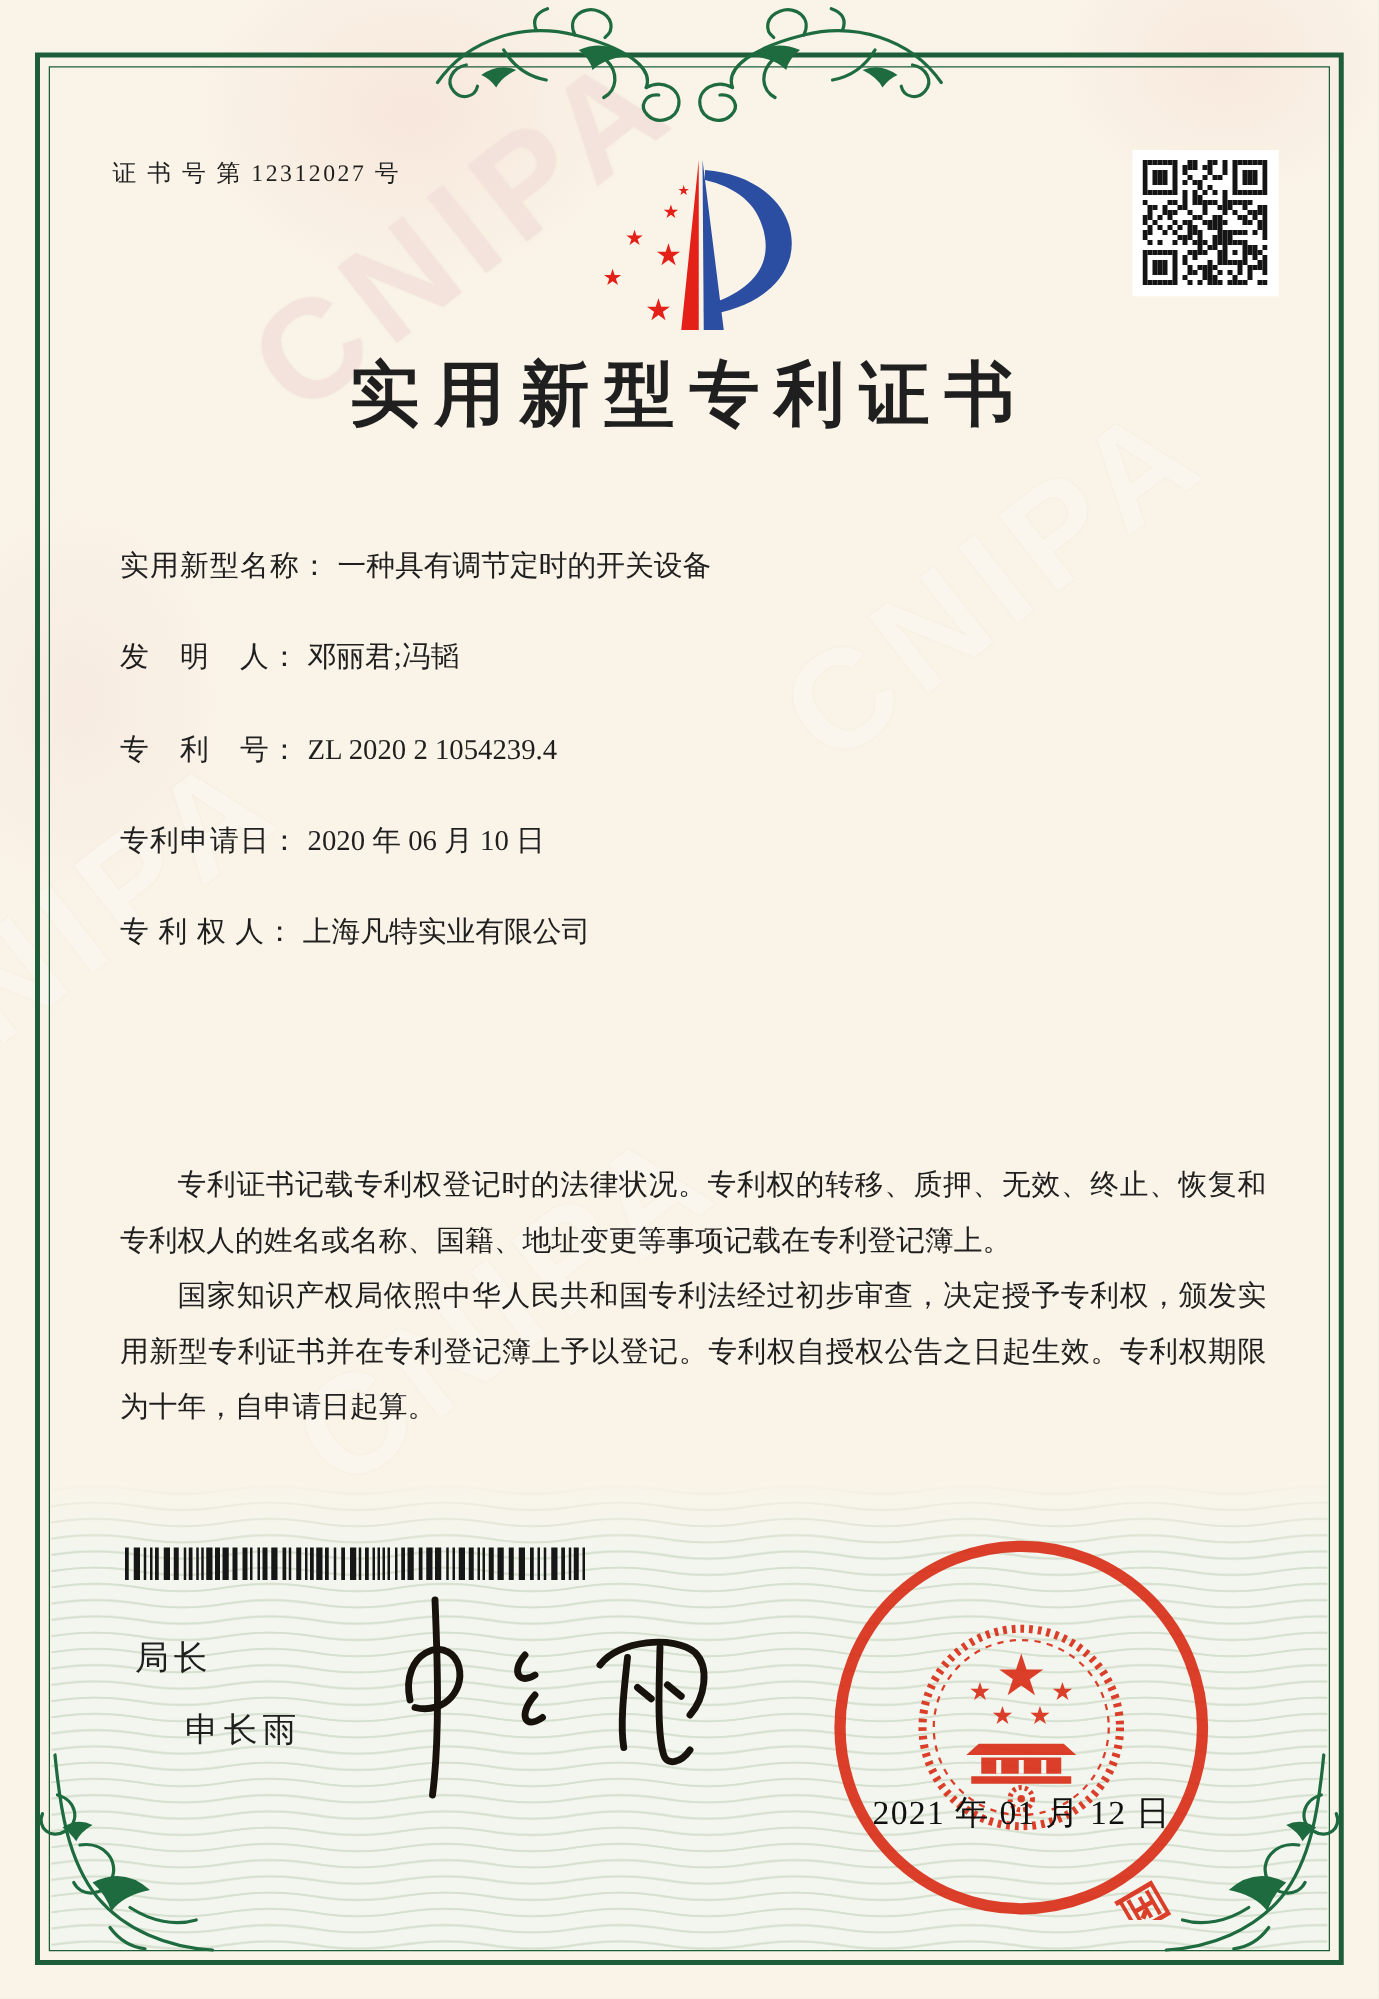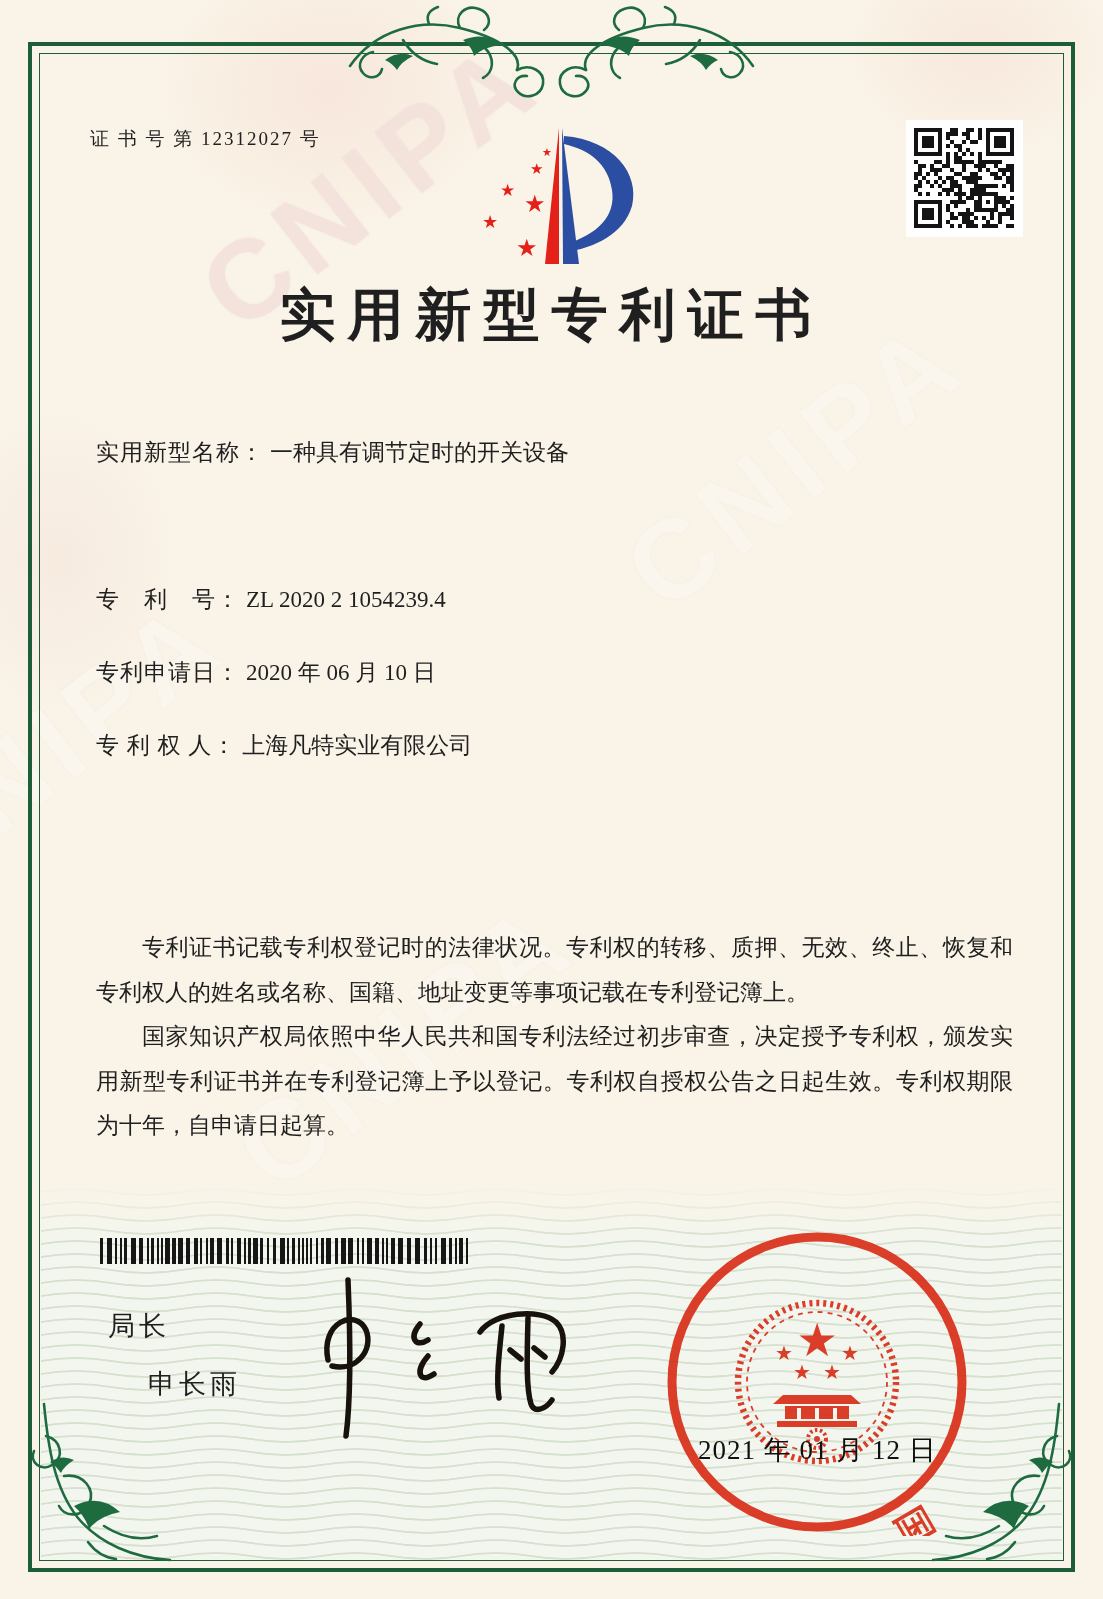--- a/index.html
+++ b/index.html
@@ -459,20 +459,23 @@
         <rect x="92" y="96" width="4" height="4" fill="#141414"></rect>
         <rect x="96" y="96" width="4" height="4" fill="#141414"></rect>
       </svg>
   </div>
 
   <div class="abs title z2">实用新型专利证书</div>
 
   <div class="abs row z2" style="top:437px;">
     <span class="lab">实用新型名称：</span><span class="val">一种具有调节定时的开关设备</span>
   </div>
+  <div class="abs row z2" style="top:510px;">
+    <span class="lab">发　明　人：</span><span class="val">邓丽君;冯韬</span>
+  </div>
   <div class="abs row z2" style="top:584px;">
     <span class="lab">专　利　号：</span><span class="val">ZL 2020 2 1054239.4</span>
   </div>
   <div class="abs row z2" style="top:657px;">
     <span class="lab">专利申请日：</span><span class="val">2020 年 06 月 10 日</span>
   </div>
   <div class="abs row z2" style="top:730px;">
     <span class="lab">专 利 权 人：</span><span class="val">上海凡特实业有限公司</span>
   </div>
 

